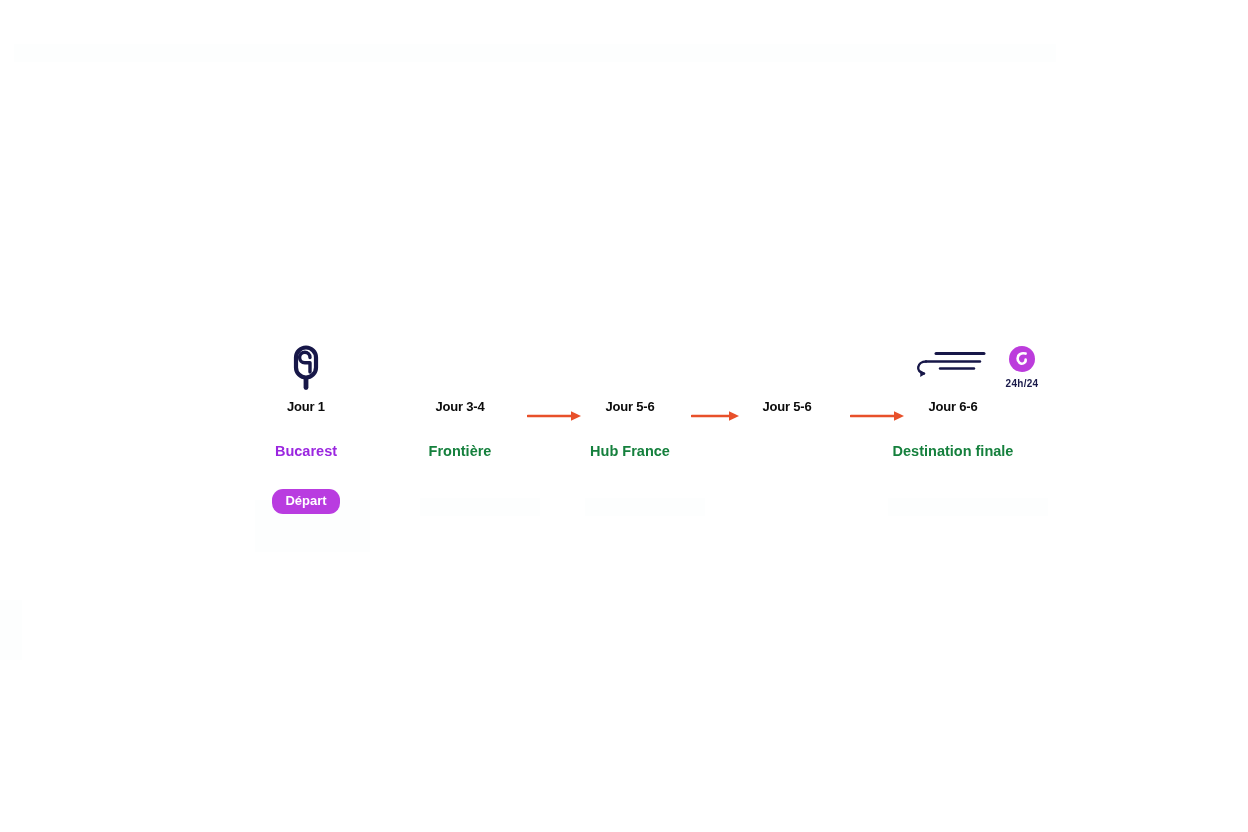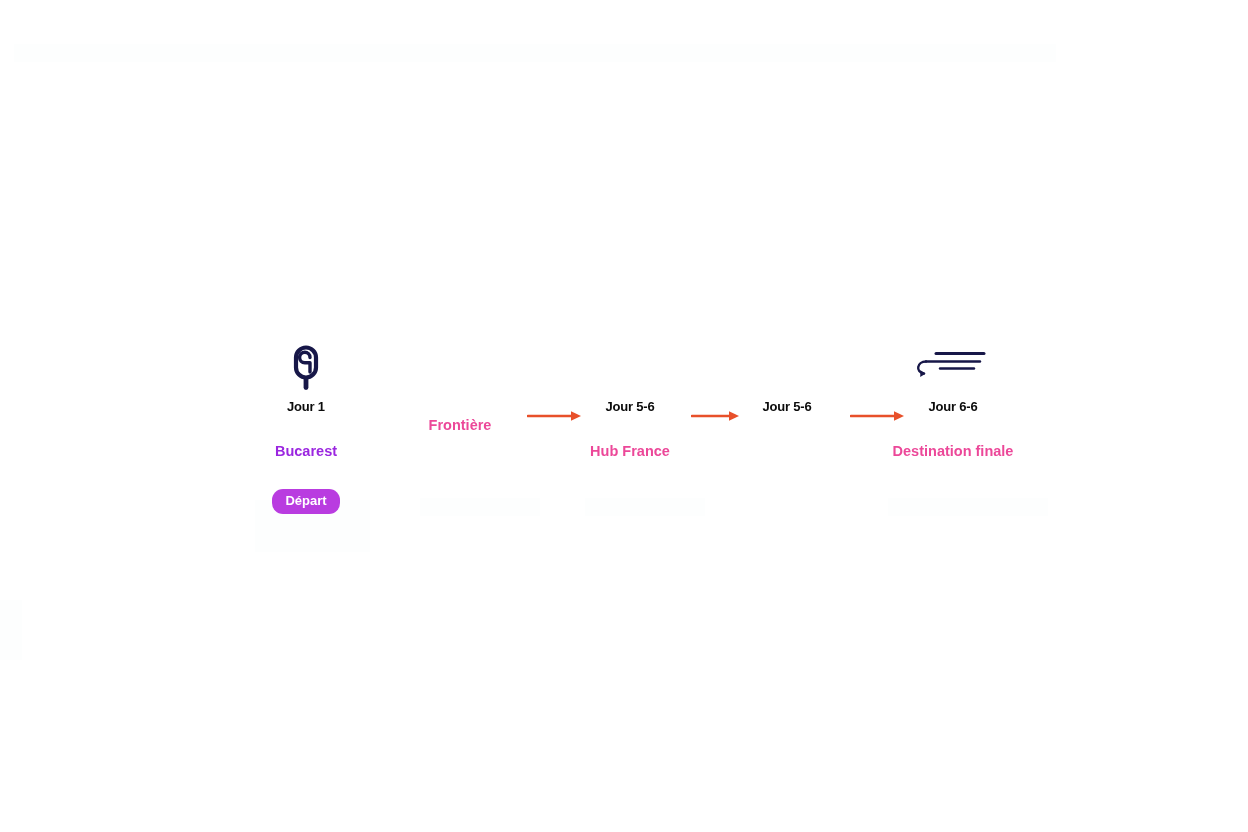--- a/index.html
+++ b/index.html
@@ -62,21 +62,21 @@
 
   .step-place {
     font-size: 14.5px;
     font-weight: 700;
     line-height: 20px;
     margin-top: 22px;
     white-space: nowrap;
   }
 
   .step-place.accent-violet { color: #9B26E0; }
-  .step-place.accent-red    { color: #ec4899; }
+  .step-place.accent-red    { color: #15803d; }
 
   .badge {
     display: inline-block;
     margin-top: 28px;
     padding: 4px 13px 5px 13px;
     border-radius: 11px;
     background: #B93CE0;
     color: #ffffff;
     font-size: 13px;
     font-weight: 700;
@@ -125,20 +125,21 @@
         <rect x="15.6" y="32" width="4.8" height="13" rx="2.4" fill="#171748"></rect>
       </svg>
     </div>
     <div class="step-day">Jour 1</div>
     <div class="step-place accent-violet">Bucarest</div>
     <div><span class="badge">Départ</span></div>
   </div>
 
   <div class="step" style="left:460px; top:337px; width:200px;">
     <div class="step-icon"></div>
+    <div class="step-day">Jour 3-4</div>
     <div class="step-place accent-red">Frontière</div>
   </div>
 
   <div class="arrow" style="left:527px; top:418px;">
     <svg width="56" height="16" viewBox="0 0 56 16" aria-hidden="true">
       <line x1="1" y1="8" x2="45" y2="8" stroke="#E8502A" stroke-width="2.6" stroke-linecap="round"></line>
       <path d="M44 3.2 L54 8 L44 12.8 Z" fill="#E8502A"></path>
     </svg>
   </div>
 
@@ -177,14 +178,23 @@
   <div class="motion-wrap" style="left:912px; top:346px;">
     <svg width="78" height="36" viewBox="0 0 78 36" aria-hidden="true">
       <line x1="24" y1="7.5" x2="72" y2="7.5" stroke="#171748" stroke-width="3" stroke-linecap="round"></line>
       <line x1="14" y1="15.5" x2="68" y2="15.5" stroke="#171748" stroke-width="2.4" stroke-linecap="round"></line>
       <line x1="28" y1="22.5" x2="62" y2="22.5" stroke="#171748" stroke-width="2.4" stroke-linecap="round"></line>
       <path d="M14 15.5 C5 15.5 3 26 12 27.5" fill="none" stroke="#171748" stroke-width="2.4" stroke-linecap="round"></path>
       <path d="M8.5 24.2 L13.5 27.8 L8.2 31 Z" fill="#171748"></path>
     </svg>
   </div>
 
+  <div class="badge24" style="left:967px; top:345px;">
+    <div>
+      <svg width="28" height="28" viewBox="0 0 28 28" aria-hidden="true">
+        <circle cx="14" cy="14" r="13" fill="#BC3CDC"></circle>
+        <path d="M17.6 8.6 C13.4 7.2 9.6 9.8 9.6 13.6 C9.6 17.2 12.6 19.6 15.4 18.4 C17 17.7 17.9 16.2 17.6 14.6" fill="none" stroke="#ffffff" stroke-width="2.6" stroke-linecap="round" stroke-linejoin="round"></path>
+      </svg>
+    </div>
+    <div class="label24">24h/24</div>
+  </div>
 
 </div>
 
 </body></html>

